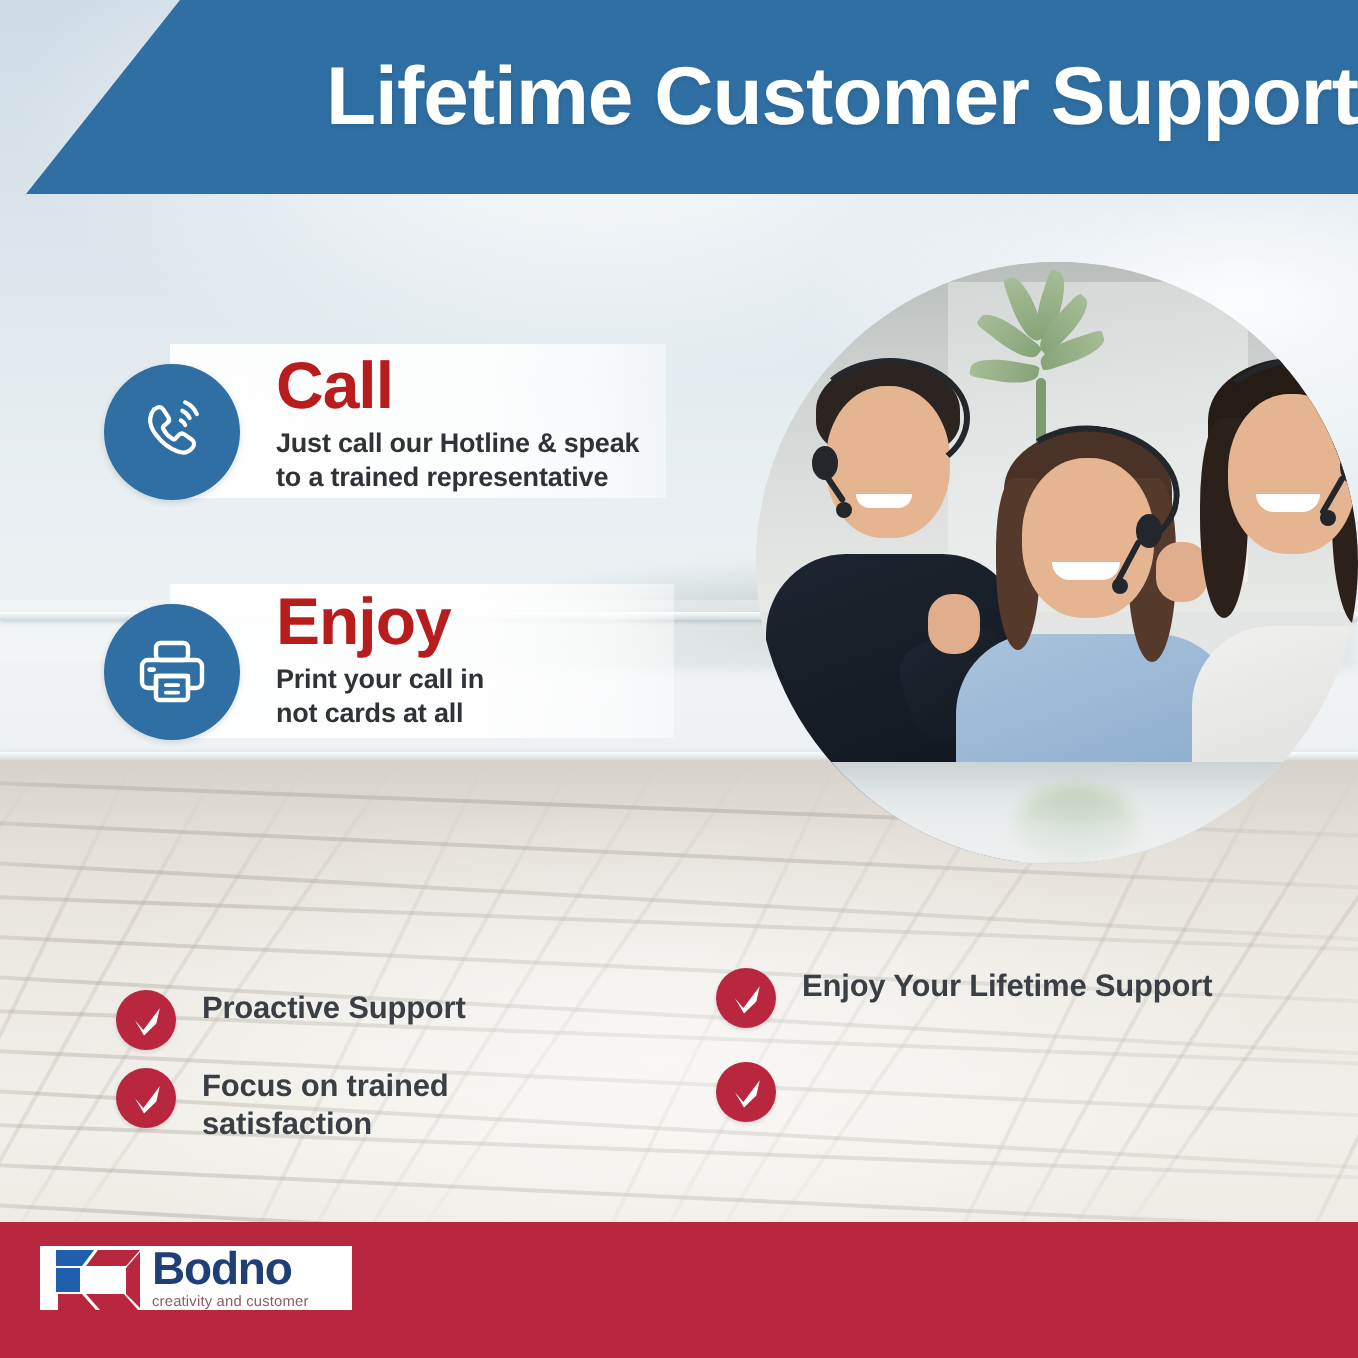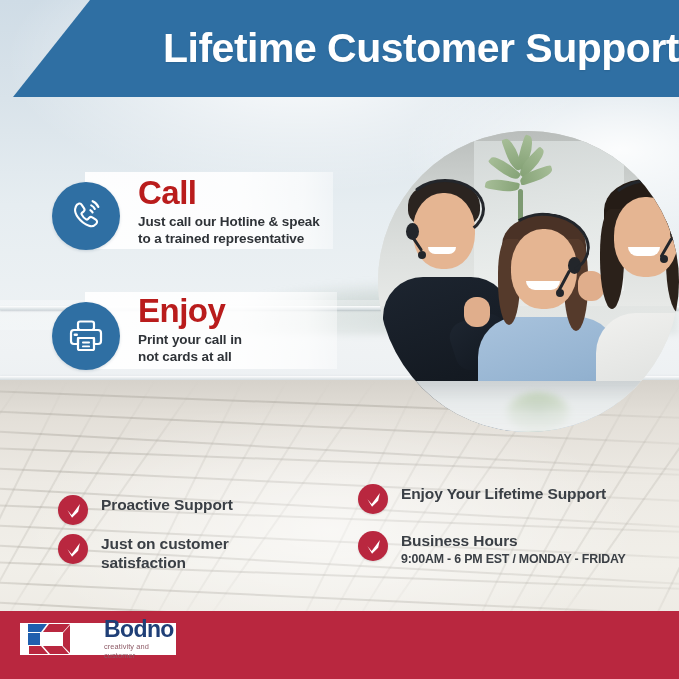--- a/index.html
+++ b/index.html
@@ -213,21 +213,21 @@
   #check-enjoy{left:358px;top:484px;}
   #check-hours{left:358px;top:531px;}
 
   
   .footer{
     position:absolute;left:0;bottom:0;width:679px;height:68px;
     background:var(--red,#b9273f);
   }
   .logo-box{
     position:absolute;left:20px;top:12px;width:156px;height:32px;
-    background:#ffffff;display:flex;align-items:center;padding:0 6px;box-sizing:border-box;gap:28px;
+    background:#ffffff;display:flex;align-items:flex-start;padding:0 6px;box-sizing:border-box;
   }
   .logo-mark{flex:0 0 auto;width:46px;height:34px;margin-right:4px;}
   .logo-words{display:flex;flex-direction:column;justify-content:center;}
   .logo-name{
     font-size:23px;font-weight:bold;color:#1f3f77;line-height:.96;letter-spacing:-0.6px;
   }
   .logo-tag{
     font-size:7.4px;color:#8d5a66;letter-spacing:.1px;margin-top:1px;
   }
 </style>
@@ -396,45 +396,41 @@
     </span>
   </div>
 
   <div class="check-item" id="check-focus">
     <span class="check-badge">
       <svg width="19" height="19" viewBox="0 0 22 22" aria-hidden="true">
         <path d="M4 10.6 L8.9 16.2 L18.4 3.6 L16.4 12.4 L9.3 19.4 Z" fill="#ffffff"></path>
       </svg>
     </span>
     <span class="check-txt">
-      <p class="check-title">Just on customer</p>
+      <p class="check-title">Focus on trained</p>
       <p class="check-title">satisfaction</p>
     </span>
   </div>
 
   <div class="check-item" id="check-enjoy">
     <span class="check-badge">
       <svg width="19" height="19" viewBox="0 0 22 22" aria-hidden="true">
         <path d="M4 10.6 L8.9 16.2 L18.4 3.6 L16.4 12.4 L9.3 19.4 Z" fill="#ffffff"></path>
       </svg>
     </span>
     <span class="check-txt">
       <p class="check-title">Enjoy Your Lifetime Support</p>
     </span>
   </div>
 
   <div class="check-item" id="check-hours">
     <span class="check-badge">
       <svg width="19" height="19" viewBox="0 0 22 22" aria-hidden="true">
         <path d="M4 10.6 L8.9 16.2 L18.4 3.6 L16.4 12.4 L9.3 19.4 Z" fill="#ffffff"></path>
       </svg>
-    </span>
-    <span class="check-txt">
-      <p class="check-title">Business Hours</p>
-      <p class="check-sub">9:00AM - 6 PM EST / MONDAY - FRIDAY</p>
     </span>
   </div>
 
   <div class="footer">
     <div class="logo-box">
       <span class="logo-mark">
         <svg width="46" height="34" viewBox="0 0 46 34" aria-hidden="true">
           <polygon points="2,2 21,2 15,10 2,10" fill="#1f5fae"></polygon>
           <polygon points="2,11 14,11 14,23 2,23" fill="#1f5fae"></polygon>
           <polygon points="23,2 44,2 37,10 17,10" fill="#b9273f"></polygon>

